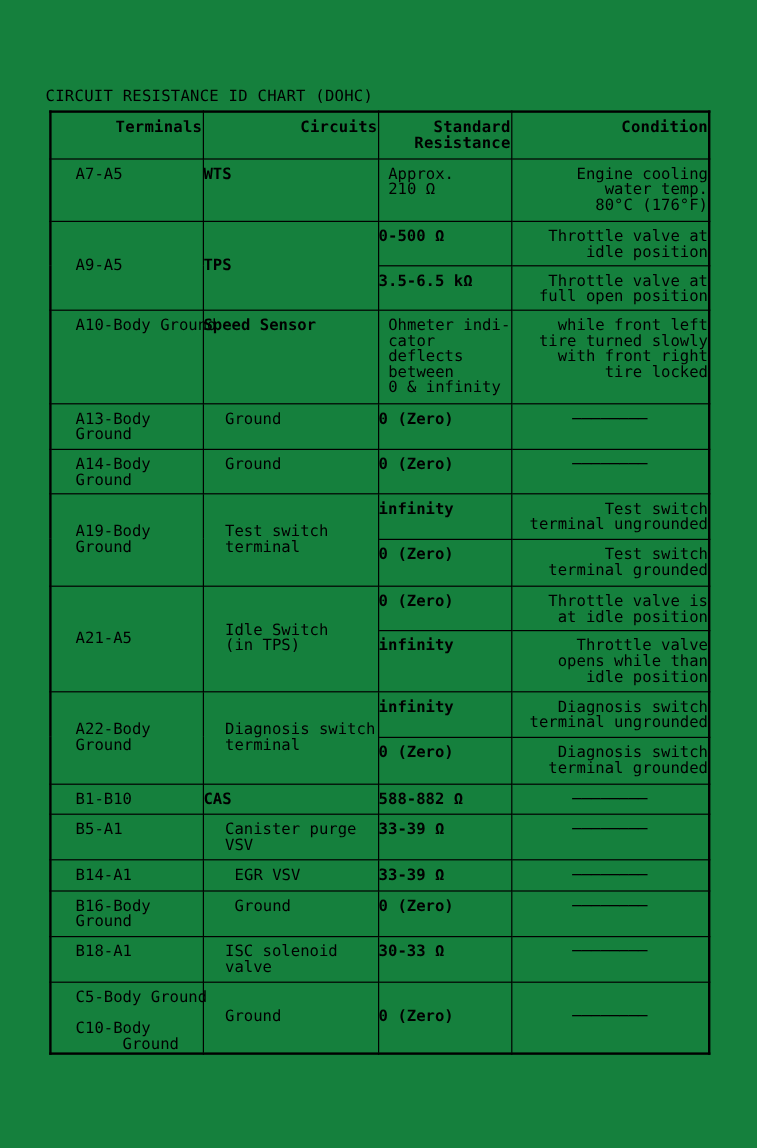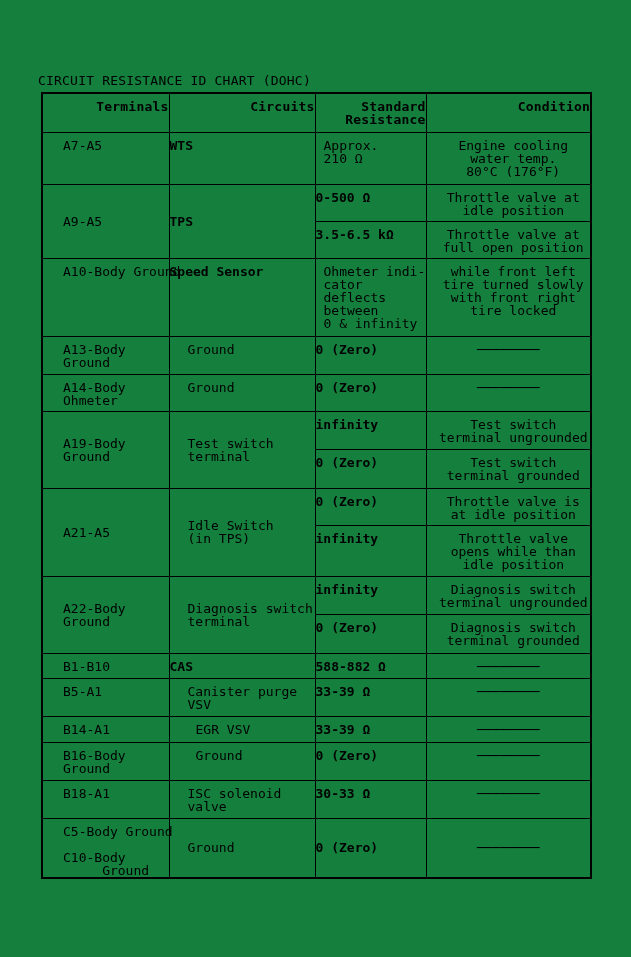--- a/index.html
+++ b/index.html
@@ -38,21 +38,21 @@
     font: 13px/13px "DejaVu Sans Mono", monospace;
     box-sizing: border-box;
     overflow: visible;
   }
   th { font-weight: bold; text-align: right; letter-spacing: 0.2px; }
   .lt   { text-align: left; padding-left: 20px; }    
   .cL   { text-align: left; padding-left: 18px; }   
   .ind  { padding-left: 26px; }                      
   .ctr  { text-align: left; font-weight: bold; }
   .rL   { text-align: left; padding-left: 8px; }    
-  .cd   { text-align: center; padding-left: 10px; }   
+  .cd   { text-align: right; padding-left: 10px; }   
   .dash { text-align: center; }
   .m    { vertical-align: middle; padding-top: 0; } 
 </style>
 </head>
 <body>
 
 <div class="page">
 
   <div class="title">CIRCUIT RESISTANCE ID CHART (DOHC)</div>
 
@@ -113,21 +113,21 @@
     <tr style="height:38px">
       <td class="lt">A13-Body
 Ground</td>
       <td class="cL">Ground</td>
       <td class="ctr">0 (Zero)</td>
       <td class="dash">────────</td>
     </tr>
 
     <tr style="height:37px">
       <td class="lt">A14-Body
-Ohmeter</td>
+Ground</td>
       <td class="cL">Ground</td>
       <td class="ctr">0 (Zero)</td>
       <td class="dash">────────</td>
     </tr>
 
     <tr style="height:38px">
       <td class="lt m" rowspan="2">A19-Body
 Ground</td>
       <td class="cL m" rowspan="2">Test switch
 terminal</td>

